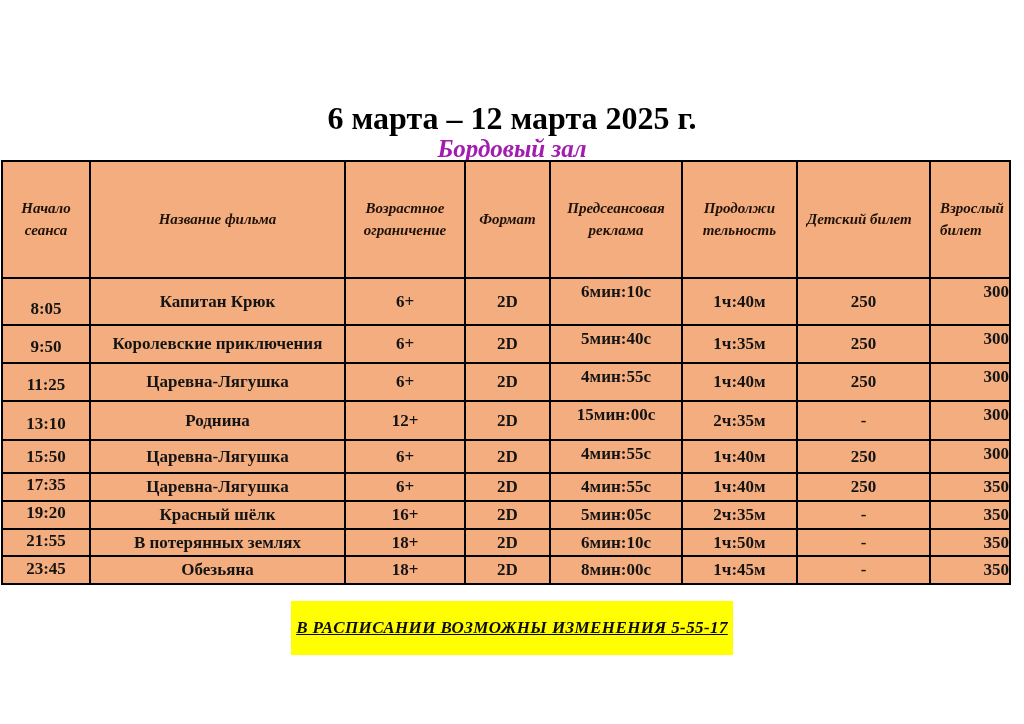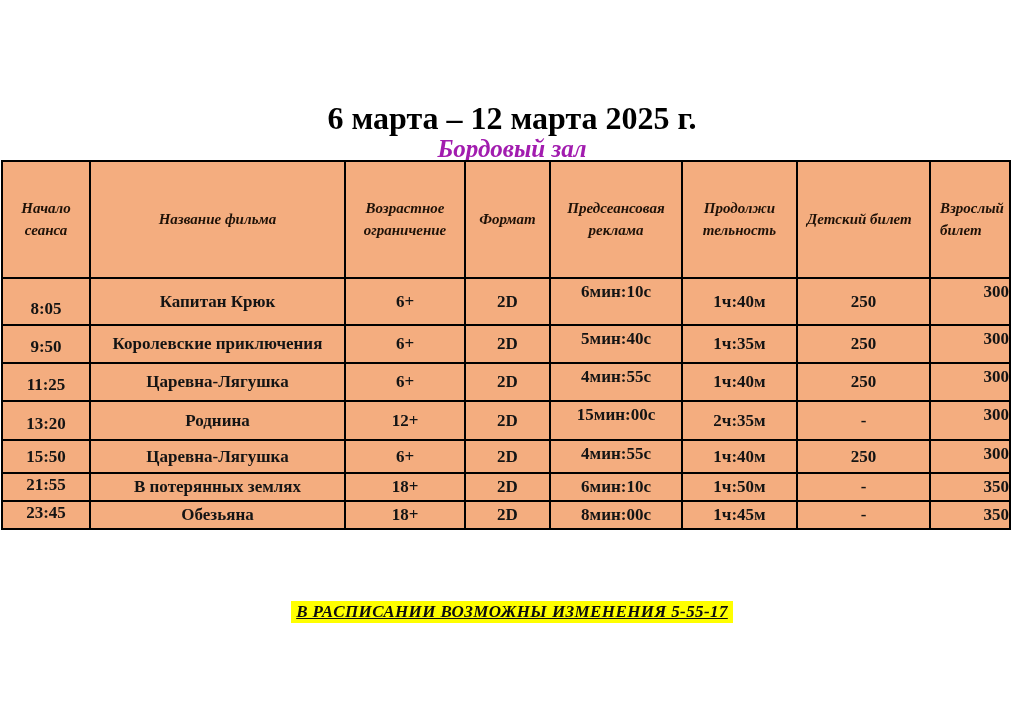--- a/index.html
+++ b/index.html
@@ -56,21 +56,21 @@
 
   tr.hdr{height:117px;}
   tr.r0{height:47px;} tr.r1{height:38px;} tr.r2{height:38px;}
   tr.r3{height:39px;} tr.r4{height:33px;padding-left:24px;} tr.r5{height:28px;}
   tr.r6{height:27px;} tr.r7{height:27px;} tr.r8{height:28px;}
 
   .footer-wrap{position:absolute;top:601px;left:0;width:1024px;text-align:center;}
   .footer-note{
     display:inline-block;background:#ffff00;color:#0d0d0d;
     font-size:17px;font-weight:bold;font-style:italic;text-decoration:underline;
-    letter-spacing:0.4px;padding:1px 5px;
+    letter-spacing:0.4px;padding:17px 5px;
   }
 </style>
 </head>
 <body>
 
 <div class="page">
 
 
   <div class="date-line">6 марта – 12 марта 2025 г.</div>
   <div class="hall-line">Бордовый зал</div>
@@ -121,38 +121,58 @@
         <td>11:25</td>
         <td>Царевна-Лягушка</td>
         <td>6+</td>
         <td>2D</td>
         <td>4мин:55с</td>
         <td>1ч:40м</td>
         <td>250</td>
         <td>300</td>
       </tr>
       <tr class="r3">
-        <td>13:20</td>
+        <td>13:10</td>
         <td>Роднина</td>
         <td>12+</td>
         <td>2D</td>
         <td>15мин:00с</td>
         <td>2ч:35м</td>
         <td>-</td>
         <td>300</td>
       </tr>
       <tr class="r4">
         <td>15:50</td>
         <td>Царевна-Лягушка</td>
         <td>6+</td>
         <td>2D</td>
         <td>4мин:55с</td>
         <td>1ч:40м</td>
         <td>250</td>
         <td>300</td>
+      </tr>
+      <tr class="r5">
+        <td>17:35</td>
+        <td>Царевна-Лягушка</td>
+        <td>6+</td>
+        <td>2D</td>
+        <td>4мин:55с</td>
+        <td>1ч:40м</td>
+        <td>250</td>
+        <td>350</td>
+      </tr>
+      <tr class="r6">
+        <td>19:20</td>
+        <td>Красный шёлк</td>
+        <td>16+</td>
+        <td>2D</td>
+        <td>5мин:05с</td>
+        <td>2ч:35м</td>
+        <td>-</td>
+        <td>350</td>
       </tr>
       <tr class="r7">
         <td>21:55</td>
         <td>В потерянных землях</td>
         <td>18+</td>
         <td>2D</td>
         <td>6мин:10с</td>
         <td>1ч:50м</td>
         <td>-</td>
         <td>350</td>

